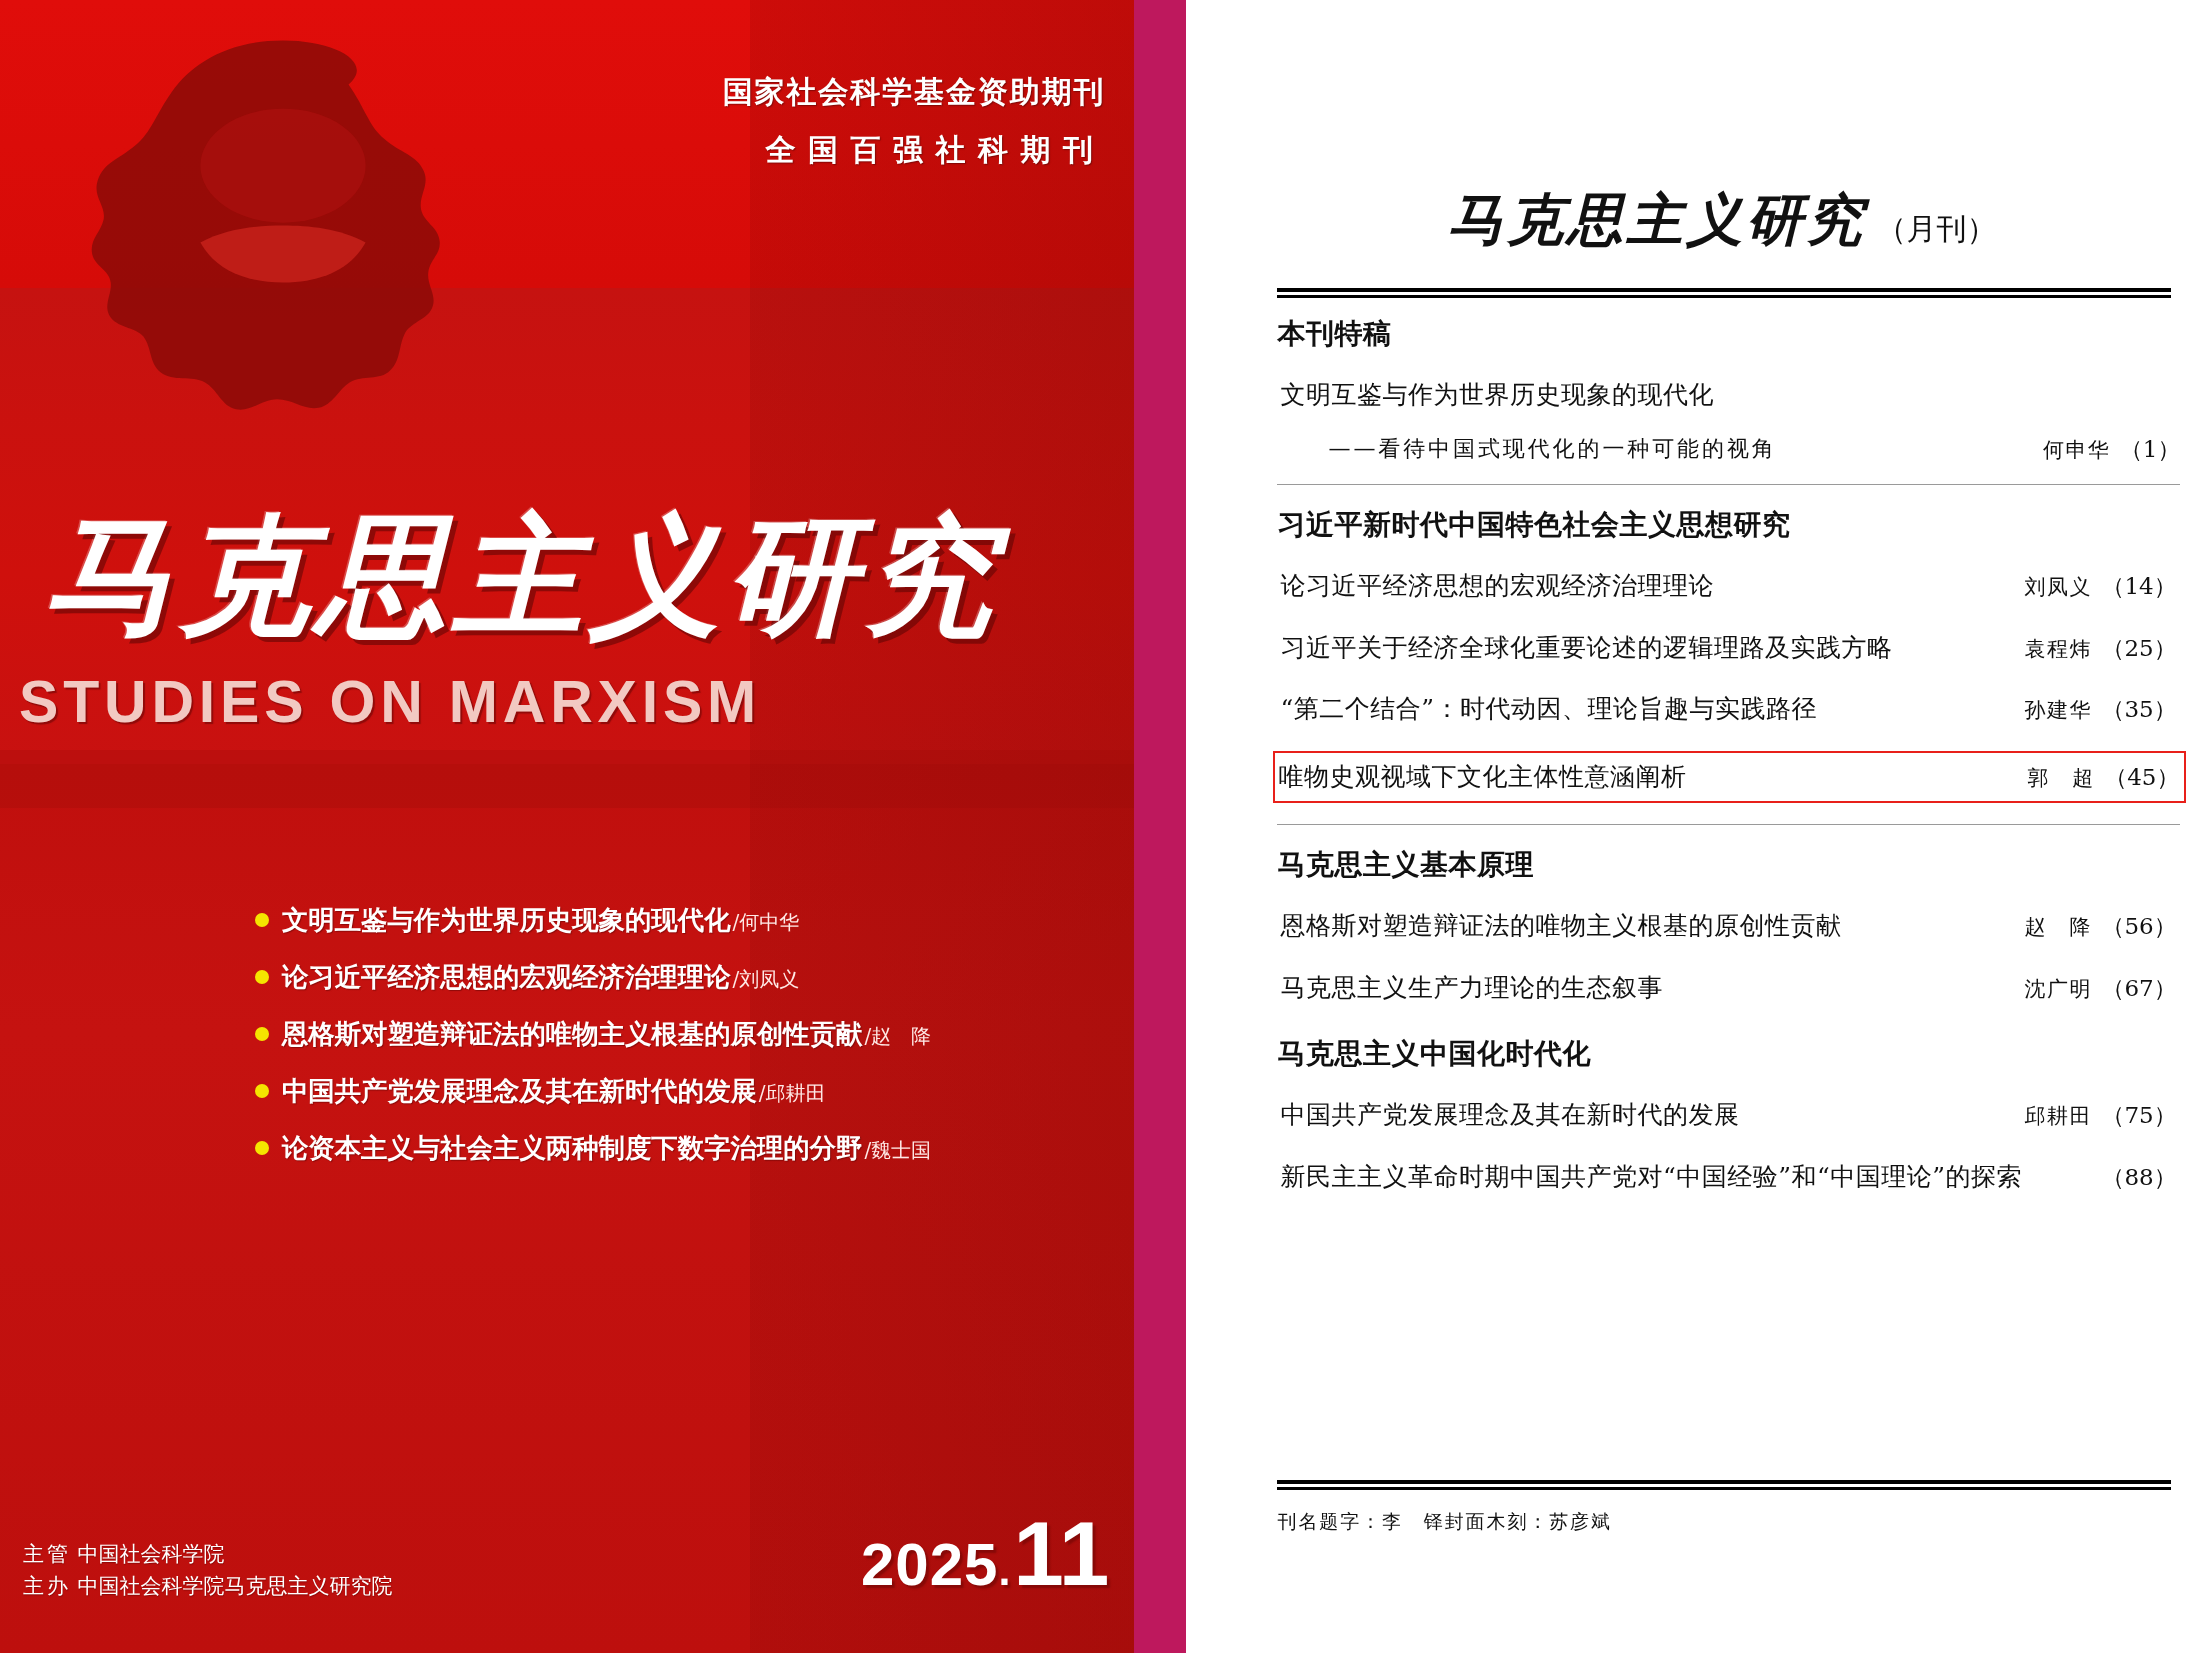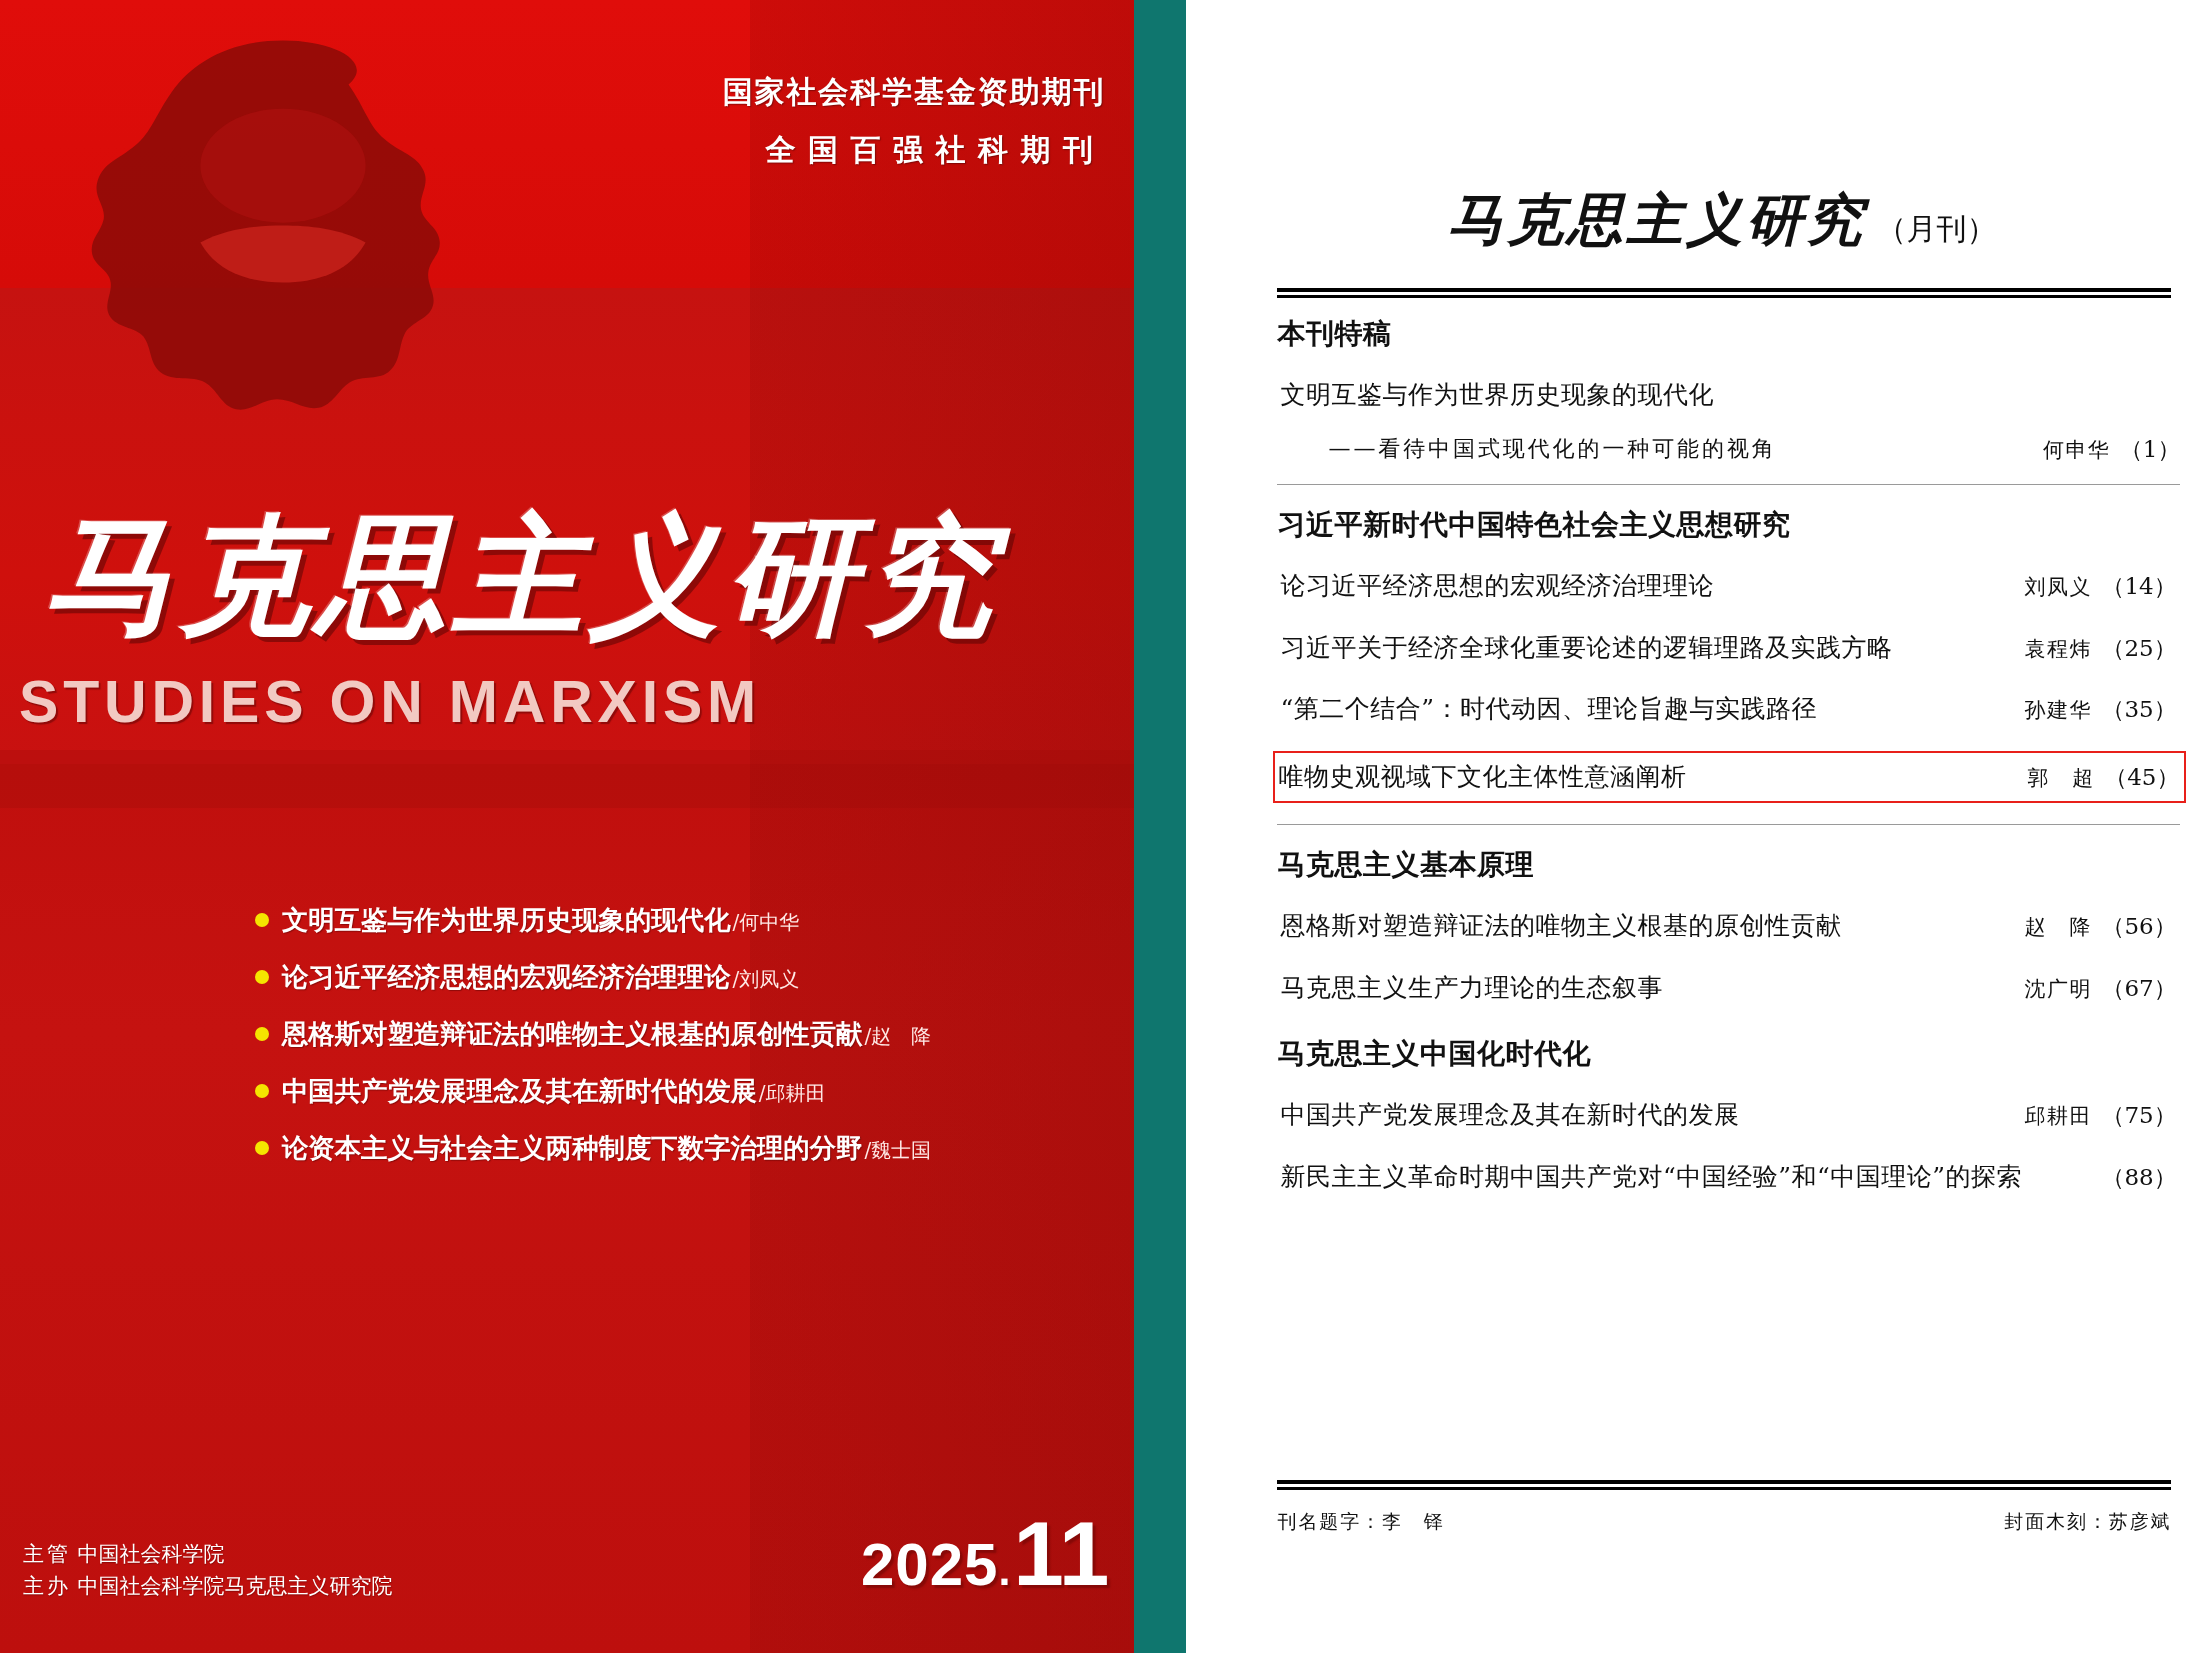--- a/index.html
+++ b/index.html
@@ -19,21 +19,21 @@
     height: 1654px;
     display: flex;
   }
 
   
   .cover {
     position: relative;
     width: 1222px;
     height: 1654px;
     overflow: hidden;
-    background: #0f766e;
+    background: #be185d;
   }
   .cover-bg-top {
     position: absolute;
     left: 0; top: 0;
     width: 1134px; height: 288px;
     background: linear-gradient(180deg, #e00d0a 0%, #d60b08 100%);
   }
   .cover-bg-mid {
     position: absolute;
     left: 0; top: 288px;
@@ -319,21 +319,21 @@
     position: absolute; left: 0; width: 100%; background: #000;
   }
   .footer-rule .r1 { top: 0; height: 3.8px; }
   .footer-rule .r2 { top: 6.7px; height: 3.8px; }
 
   .footer-line {
     position: absolute;
     left: 91px; top: 1509px;
     width: 894px;
     display: flex;
-    justify-content: space-between;
+    justify-content: flex-start;
     font-family: "DejaVu Serif", serif;
     font-size: 19px;
     color: #111;
     letter-spacing: 1.9px;
     white-space: nowrap;
   }
 </style>
 </head>
 <body>
 

